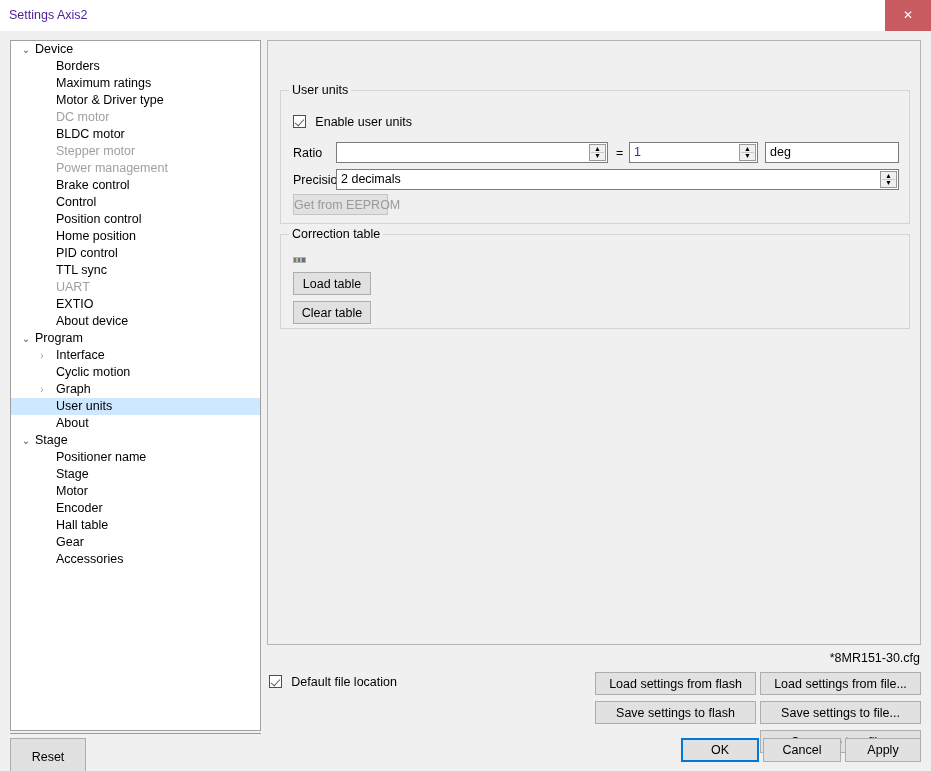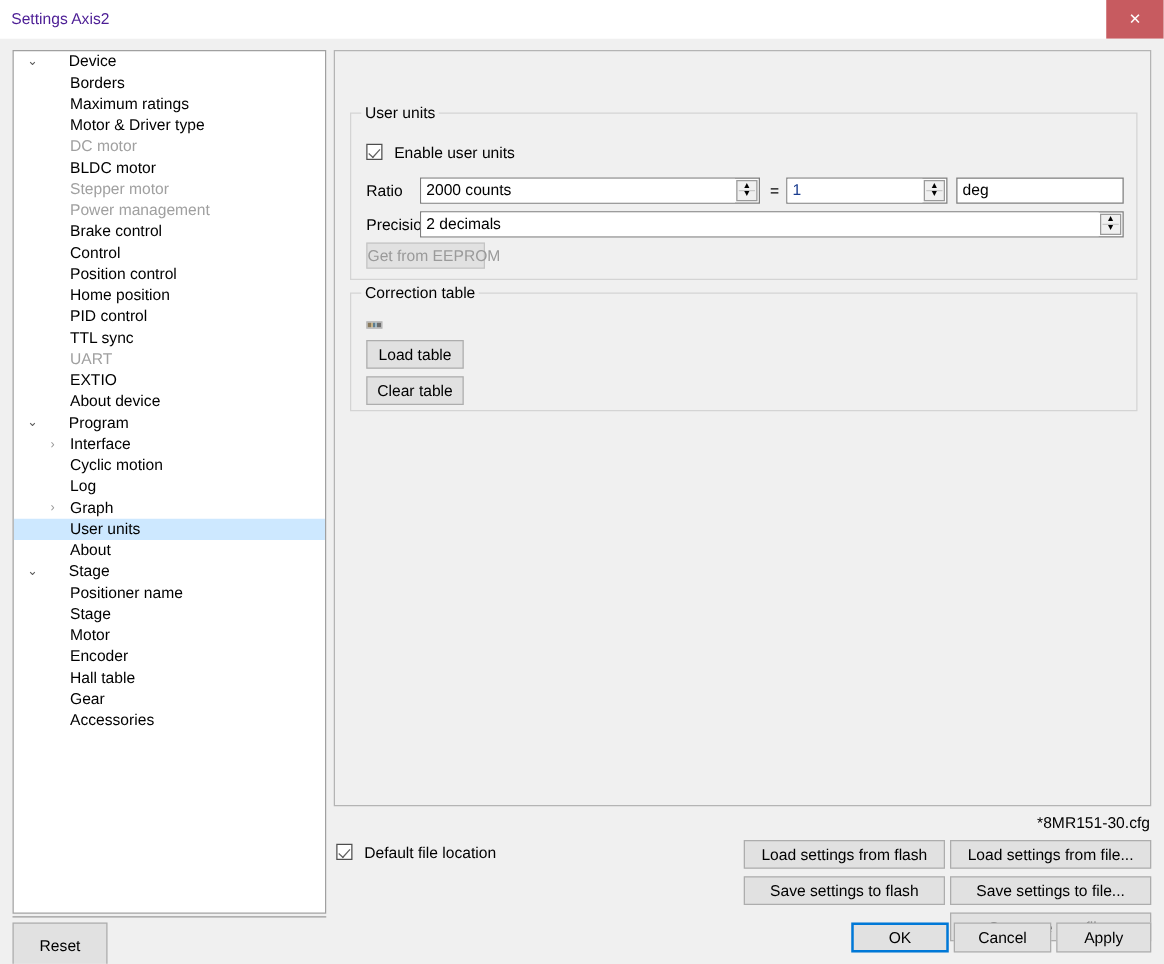--- a/index.html
+++ b/index.html
@@ -70,21 +70,21 @@
     box-sizing: border-box;
   }
   .tree-row {
     position: relative;
     height: 17px;
     line-height: 17px;
     font-size: 12.5px;
     white-space: nowrap;
     cursor: default;
   }
-  .tree-row.level0 .tree-label { padding-left: 44px; }
+  .tree-row.level0 .tree-label { padding-left: 24px; }
   .tree-row.level1 .tree-label { padding-left: 45px; }
   .tree-row .tree-label {
     display: block;
     color: #000;
   }
   .tree-row.disabled .tree-label { color: #a0a0a0; }
   .tree-row.selected { background: #cde8ff; }
   .arrow {
     position: absolute;
     top: 0;
@@ -384,23 +384,20 @@
         <span class="tree-label">Program</span>
       </div>
       <div class="tree-row level1">
         <span class="arrow collapsed">›</span>
         <span class="tree-label">Interface</span>
       </div>
       <div class="tree-row level1">
         <span class="tree-label">Cyclic motion</span>
       </div>
       <div class="tree-row level1">
-        <span class="tree-label">Log</span>
-      </div>
-      <div class="tree-row level1">
         <span class="arrow collapsed">›</span>
         <span class="tree-label">Graph</span>
       </div>
       <div class="tree-row level1 selected">
         <span class="tree-label">User units</span>
       </div>
       <div class="tree-row level1">
         <span class="tree-label">About</span>
       </div>
       <div class="tree-row level0">
@@ -436,21 +433,20 @@
       <span class="gb-title">User units</span>
 
       <label class="chk" style="position:absolute;left:12px;top:24px;">
         <span class="box checked"></span>
         <span class="chk-label">Enable user units</span>
       </label>
 
       <span class="field-label" style="left:12px;top:55px;">Ratio</span>
 
       <div class="spin-wrap" style="left:55px;top:51px;width:272px;">
-        <span class="spin-value">2000 counts</span>
         <span class="spin-btns">
           <span class="up">▲</span>
           <span class="spin-divider"></span>
           <span class="down">▼</span>
         </span>
       </div>
 
       <span class="eq-sign" style="left:335px;top:55px;">=</span>
 
       <div class="spin-wrap" style="left:348px;top:51px;width:129px;">

